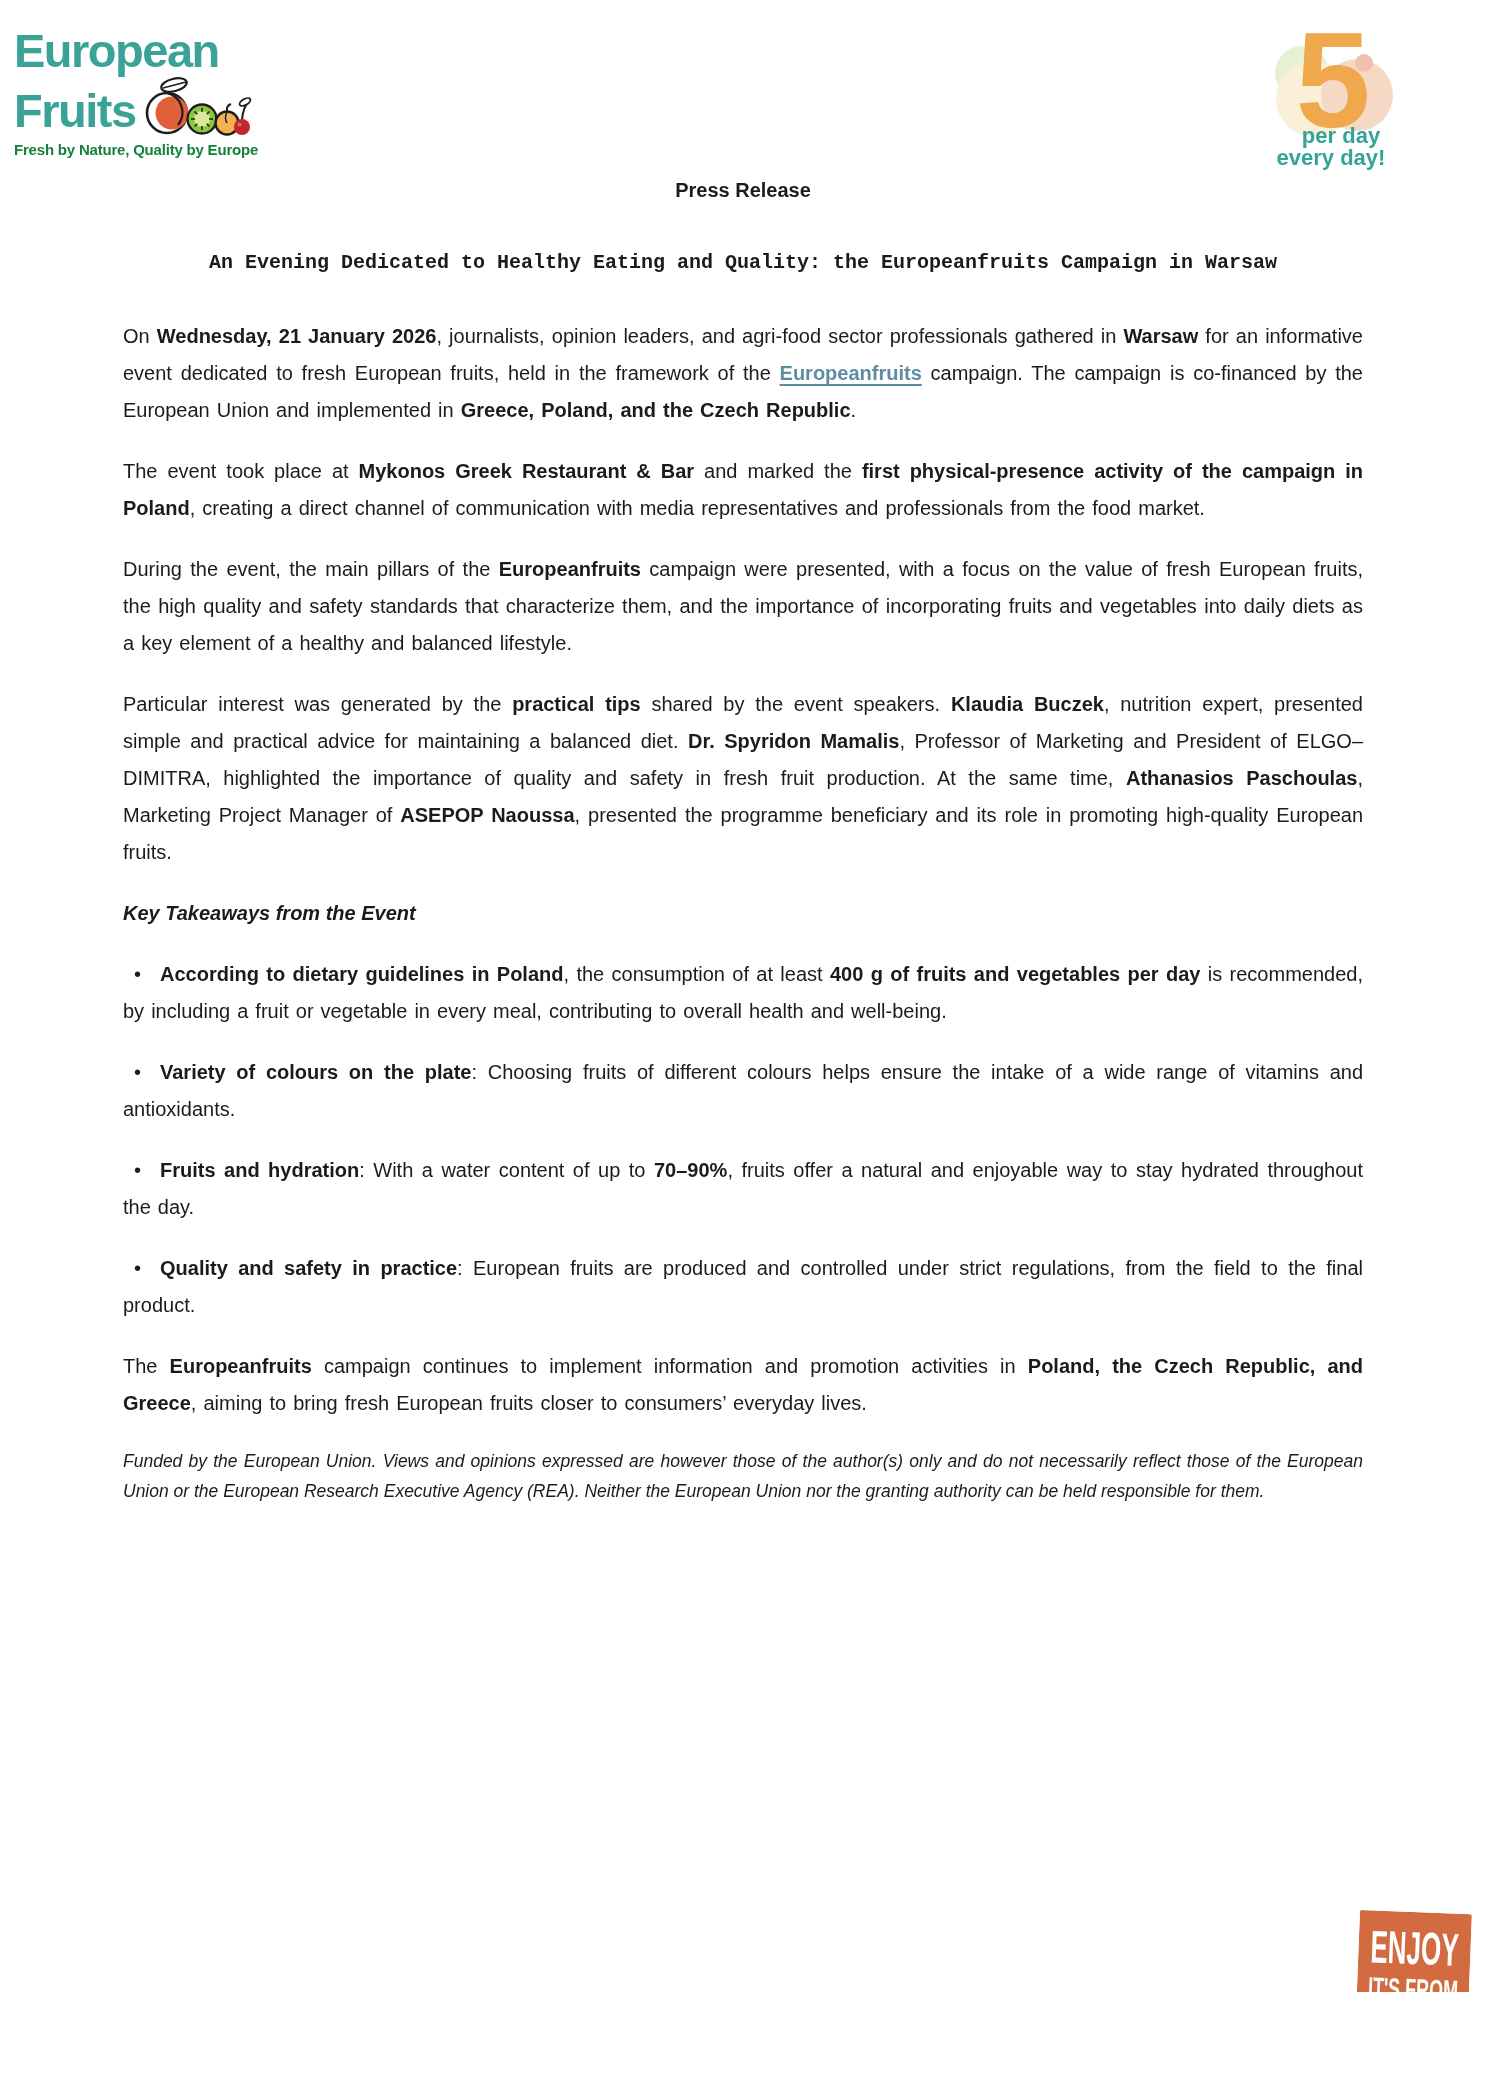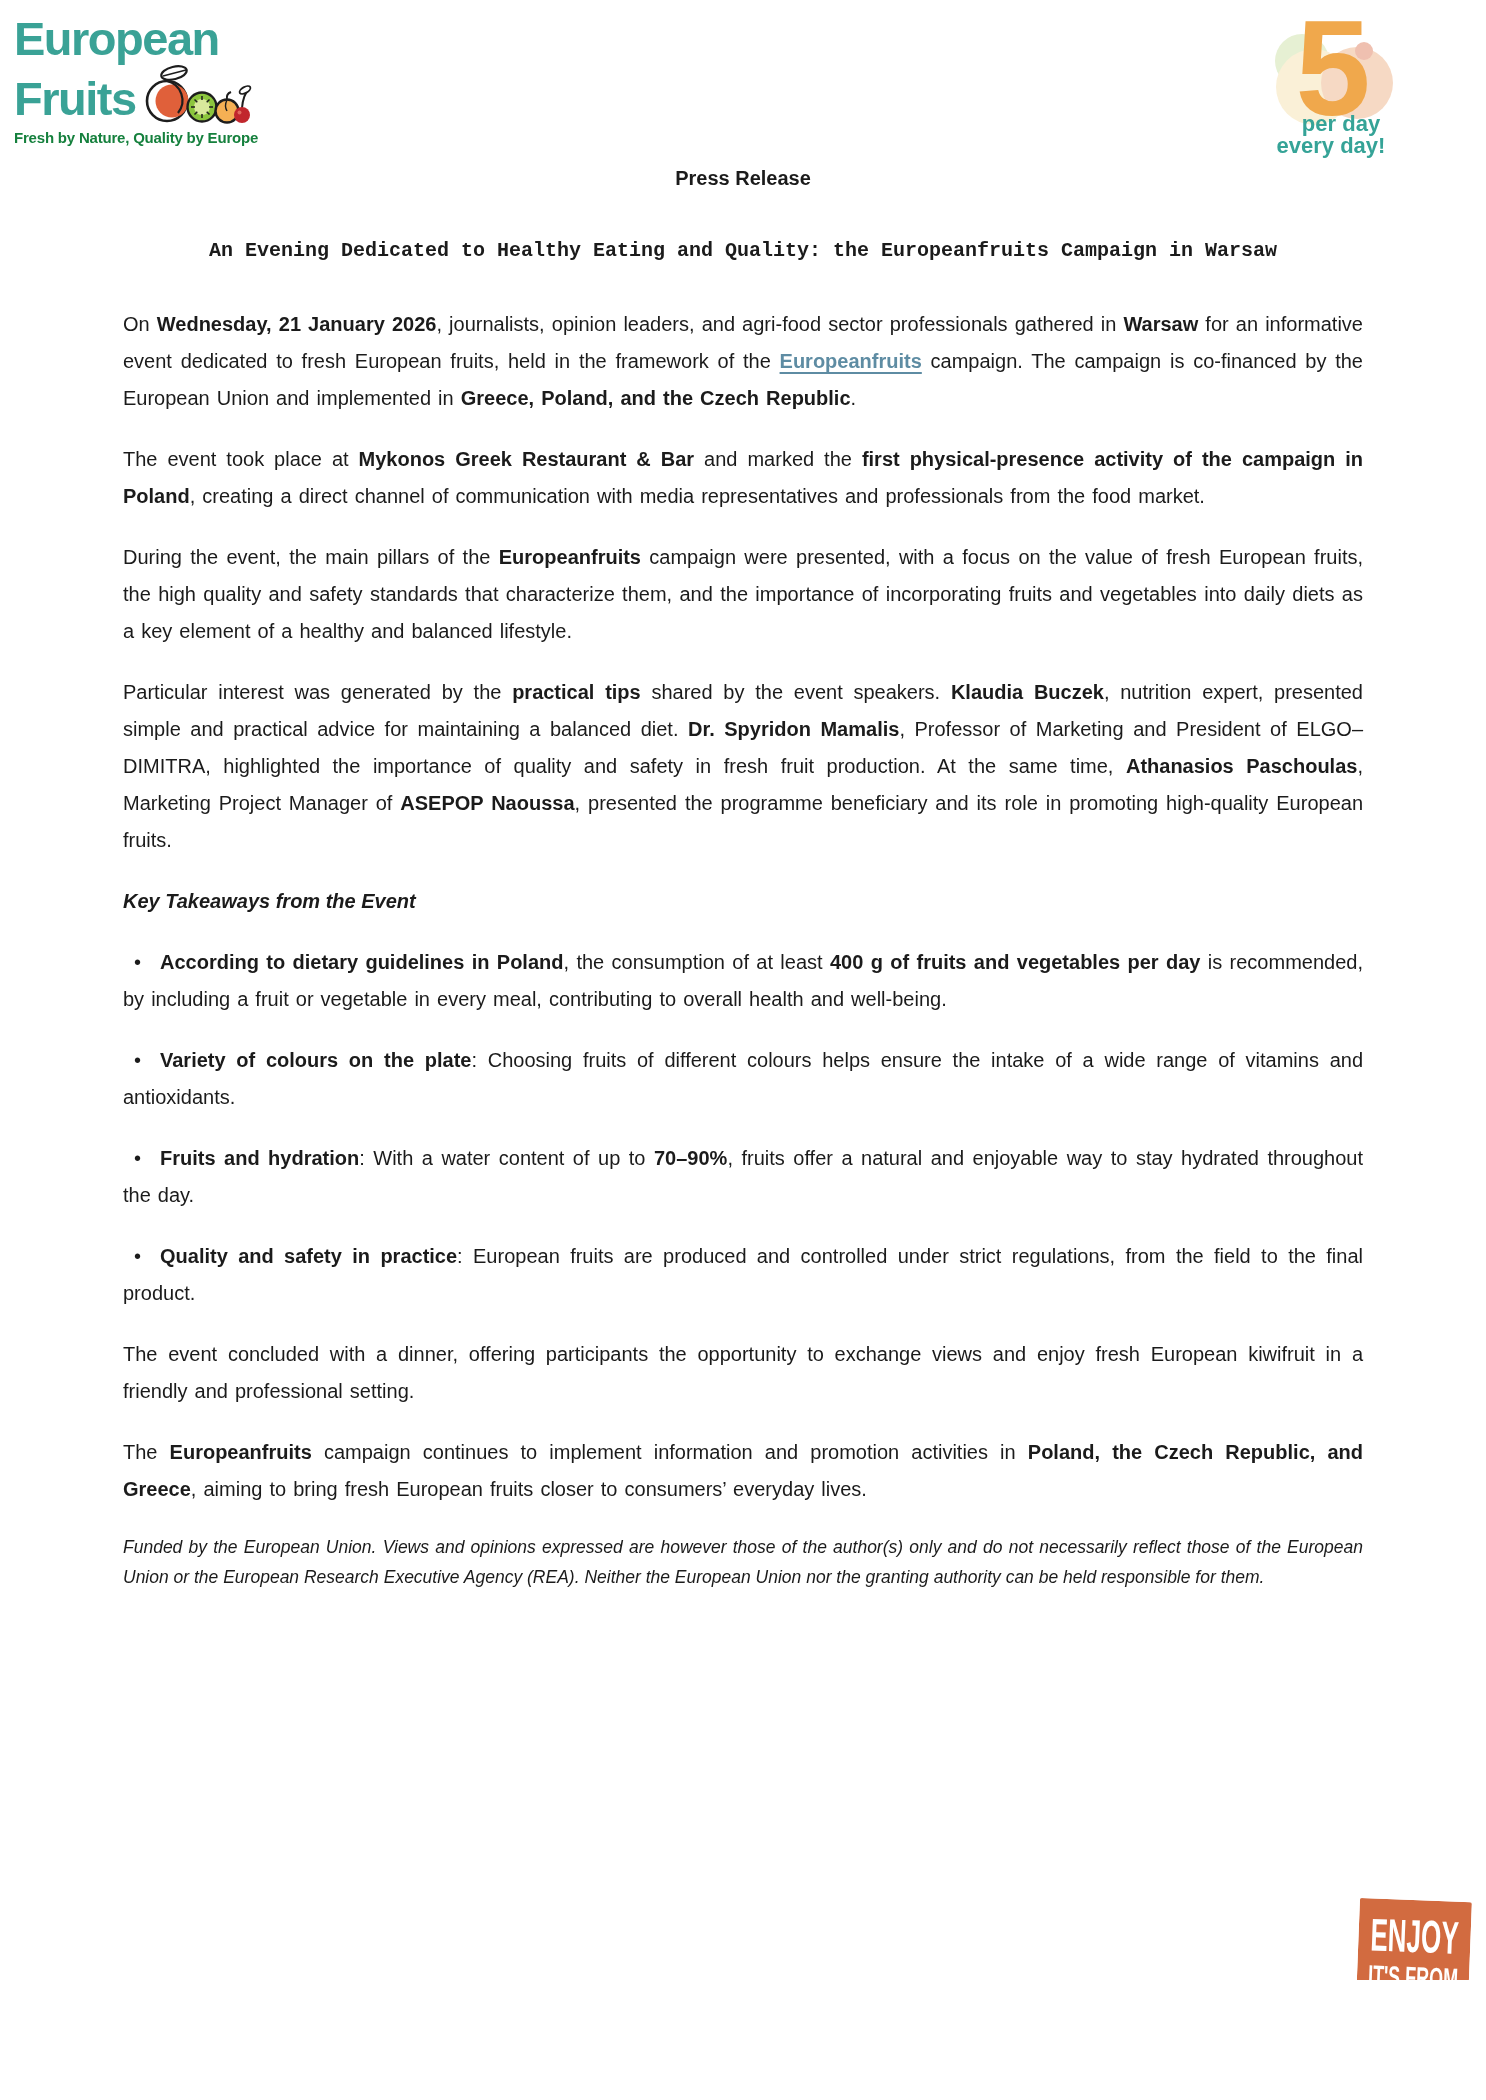--- a/index.html
+++ b/index.html
@@ -1,16 +1,16 @@
 <!DOCTYPE html>
 <html><head>
 <meta charset="utf-8">
 <style>
   html,body{margin:0;padding:0;background:#ffffff;}
-  .page{position:relative;width:1486px;height:1980px;background:#fff;margin:0 auto;overflow:hidden;
+  .page{position:relative;width:1486px;height:1980px;background:#fff;margin:12px auto;overflow:hidden;
         font-family:"Liberation Sans","DejaVu Sans",sans-serif;color:#1b1b1b;}
 
   
   .ef-logo{position:absolute;left:14px;top:16px;}
   .ef-word{color:#3AA296;font-weight:bold;font-size:47px;line-height:46px;letter-spacing:-1.5px;}
   .ef-row{display:flex;align-items:flex-end;}
   .ef-row svg{margin-left:6px;margin-bottom:-2px;}
   .ef-tagline{color:#15803d;font-weight:bold;font-size:15px;letter-spacing:-0.2px;margin-top:7px;}
   .fad-logo{position:absolute;left:1252px;top:5px;}
 
@@ -100,21 +100,20 @@
     <p class="para"><span>During the event, the main pillars of the </span><span class="b">Europeanfruits</span><span> campaign were presented, with a focus on the value of fresh European fruits, the high quality and safety standards that characterize them, and the importance of incorporating fruits and vegetables into daily diets as a key element of a healthy and balanced lifestyle.</span></p>
     <p class="para"><span>Particular interest was generated by the </span><span class="b">practical tips</span><span> shared by the event speakers. </span><span class="b">Klaudia Buczek</span><span>, nutrition expert, presented simple and practical advice for maintaining a balanced diet. </span><span class="b">Dr. Spyridon Mamalis</span><span>, Professor of Marketing and President of ELGO–DIMITRA, highlighted the importance of quality and safety in fresh fruit production. At the same time, </span><span class="b">Athanasios Paschoulas</span><span>, Marketing Project Manager of </span><span class="b">ASEPOP Naoussa</span><span>, presented the programme beneficiary and its role in promoting high-quality European fruits.</span></p>
 
     <p class="kicker">Key Takeaways from the Event</p>
 
     <p class="para bullet"><span class="dot">•</span><span><span class="b">According to dietary guidelines in Poland</span><span>, the consumption of at least </span><span class="b">400 g of fruits and vegetables per day</span><span> is recommended, by including a fruit or vegetable in every meal, contributing to overall health and well-being.</span></span></p>
     <p class="para bullet"><span class="dot">•</span><span><span class="b">Variety of colours on the plate</span><span>: Choosing fruits of different colours helps ensure the intake of a wide range of vitamins and antioxidants.</span></span></p>
     <p class="para bullet"><span class="dot">•</span><span><span class="b">Fruits and hydration</span><span>: With a water content of up to </span><span class="b">70–90%</span><span>, fruits offer a natural and enjoyable way to stay hydrated throughout the day.</span></span></p>
     <p class="para bullet"><span class="dot">•</span><span><span class="b">Quality and safety in practice</span><span>: European fruits are produced and controlled under strict regulations, from the field to the final product.</span></span></p>
 
-    <p class="para"><span>The event concluded with a dinner, offering participants the opportunity to exchange views and enjoy fresh European kiwifruit in a friendly and professional setting.</span></p>
     <p class="para"><span>The </span><span class="b">Europeanfruits</span><span> campaign continues to implement information and promotion activities in </span><span class="b">Poland, the Czech Republic, and Greece</span><span>, aiming to bring fresh European fruits closer to consumers’ everyday lives.</span></p>
 
     <p class="disclaimer">Funded by the European Union. Views and opinions expressed are however those of the author(s) only and do not necessarily reflect those of the European Union or the European Research Executive Agency (REA). Neither the European Union nor the granting authority can be held responsible for them.</p>
   </main>
 
   <div class="cofunded">
     <svg width="69" height="55" viewBox="0 0 69 55">
       <rect x="0" y="0" width="69" height="55" fill="#2A4DA1"></rect>
       <defs>
         <path id="star" d="M0,-4 L1.1,-1.2 4,-1.2 1.7,0.6 2.5,3.4 0,1.7 -2.5,3.4 -1.7,0.6 -4,-1.2 -1.1,-1.2 Z" fill="#F7D117"></path>

